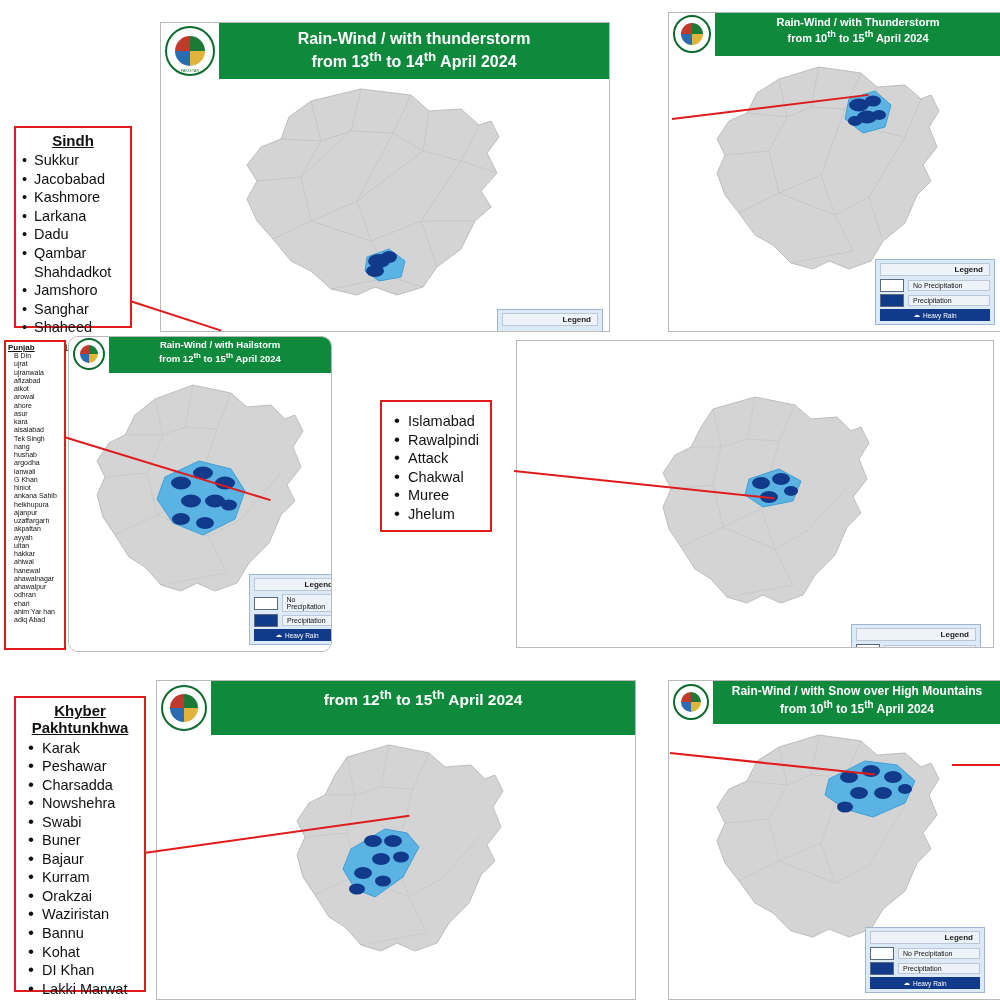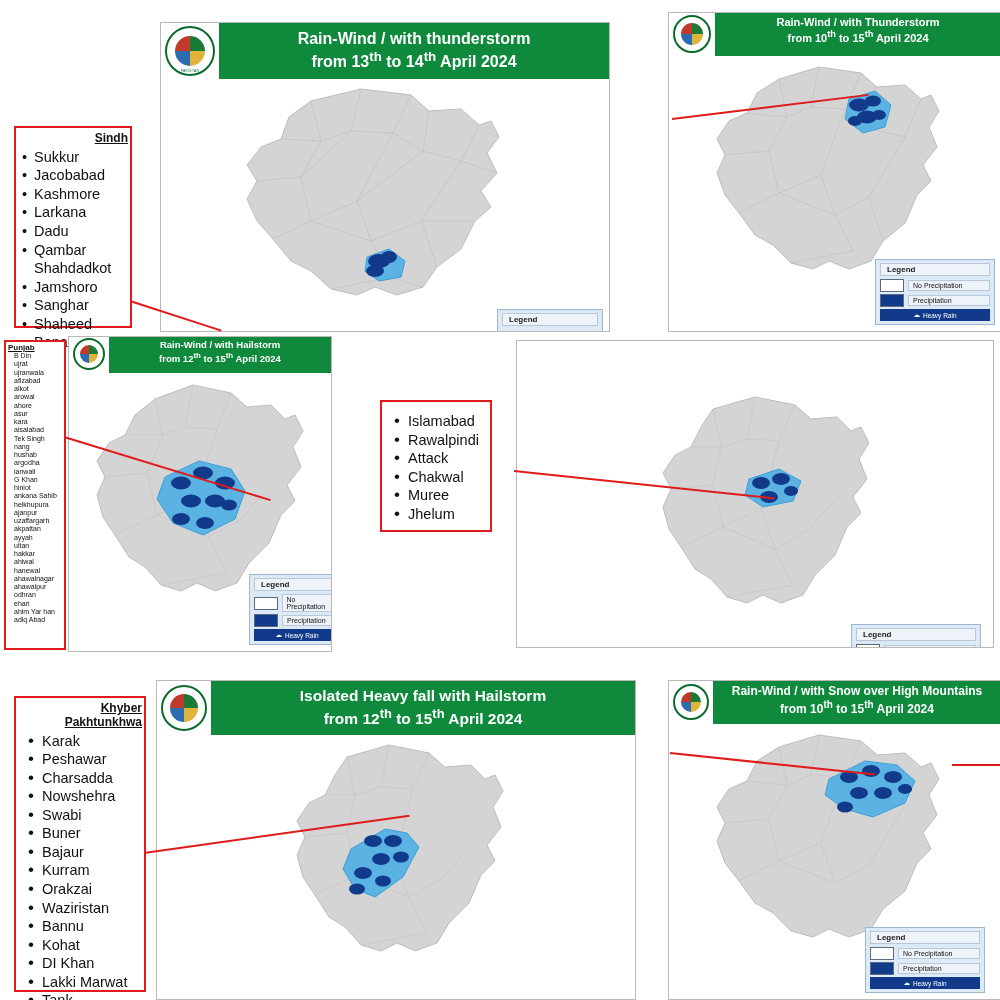--- a/index.html
+++ b/index.html
@@ -17,32 +17,32 @@
         background:conic-gradient(#1a7a36 0 25%,#e0b43a 0 50%,#2b6cb0 0 75%,#c0392b 0 100%);}
   .logo .lbl{position:absolute;bottom:1px;font-size:3.4px;color:#0b6b2c;letter-spacing:.3px;}
   .ttlbar{flex:1 1 auto;background:#0f8a3c;color:#ffffff;text-align:center;
           font-weight:bold;line-height:1.22;padding:6px 4px;}
   .ttlbar .l2{display:block;}
   
   .mapwrap{position:absolute;left:0;right:0;bottom:0;background:#ffffff;}
   .mapsvg{width:100%;height:100%;display:block;}
   
   .legend{position:absolute;background:#dce9f7;border:1px solid #9fb6d0;padding:3px 4px;}
-  .legend .lh{background:#eef3fa;border:1px solid #b9c7d8;text-align:left;
+  .legend .lh{background:#eef3fa;border:1px solid #b9c7d8;text-align:right;
               font-size:8px;font-weight:bold;color:#1a1a1a;padding:1px 6px;margin-bottom:3px;}
   .legrow{display:flex;align-items:center;gap:4px;margin-bottom:2px;}
   .swatch{width:22px;height:11px;border:1px solid #5a6b7d;background:#ffffff;}
   .swatch.precip{background:#123a8a;}
   .legrow .lt{background:#eef3fa;border:1px solid #b9c7d8;font-size:7px;color:#111;
               padding:1px 4px;flex:1 1 auto;}
   .heavy{background:#123a8a;color:#ffffff;font-size:6.5px;text-align:center;
          padding:2px 4px;margin-top:2px;display:flex;align-items:center;justify-content:center;gap:3px;}
   
   .listbox{position:absolute;border:2px solid #e01b1b;background:#ffffff;box-sizing:border-box;}
-  .listbox h3{margin:0;text-align:right;font-size:12px;font-weight:bold;
+  .listbox h3{margin:0;text-align:center;font-size:15px;font-weight:bold;
               text-decoration:underline;color:#111;padding:4px 2px 2px;line-height:1.15;}
   .listbox ul{margin:0;padding:0 0 0 18px;list-style:none;}
   .listbox li{font-size:14.5px;color:#111;line-height:1.28;position:relative;}
   .listbox li:before{content:"•";position:absolute;left:-12px;}
   .listbox.tiny li{font-size:7px;line-height:1.18;}
   .listbox.tiny h3{font-size:8px;padding:1px 0 0 2px;text-align:left;}
   .listbox.tiny ul{padding-left:8px;}
   .listbox.tiny li:before{content:"";}
   .listbox.dots ul{padding-left:26px;}
   .listbox.dots li:before{content:"•";left:-14px;font-size:17px;top:-2px;}
@@ -166,21 +166,21 @@
       <div class="lt">Precipitation</div>
     </div>
     <div class="heavy">
       <span>☁</span>
       <span>Heavy Rain</span>
     </div>
   </div>
 </div>
 <div class="conn" style="left:672px;top:118px;width:198px;transform:rotate(-7deg);"></div>
 
-<div class="card" style="left:68px;top:336px;width:262px;height:314px;">
+<div class="card" style="left:68px;top:336px;width:262px;height:314px;border-radius:10px;">
   <div class="hdr" style="height:34px;">
     <div class="logo" style="width:28px;height:28px;">
       <div class="inner" style="width:18px;height:18px;"></div>
     </div>
     <div class="ttlbar" style="font-size:9.5px;height:28px;padding-top:4px;">
       <span>Rain-Wind / with Hailstorm</span>
       <span class="l2"><span>from 12</span><sup>th</sup><span> to 15</span><sup>th</sup><span> April 2024</span></span>
     </div>
   </div>
   <div class="mapwrap" style="top:36px;">
@@ -312,21 +312,20 @@
   </ul>
 </div>
 <div class="conn" style="left:514px;top:470px;width:262px;transform:rotate(6deg);"></div>
 
 <div class="card" style="left:156px;top:680px;width:478px;height:318px;">
   <div class="hdr" style="height:54px;">
     <div class="logo" style="width:42px;height:42px;">
       <div class="inner" style="width:28px;height:28px;"></div>
     </div>
     <div class="ttlbar" style="font-size:15.5px;height:42px;">
-      <span>Isolated Heavy fall with Hailstorm</span>
       <span class="l2"><span>from 12</span><sup>th</sup><span> to 15</span><sup>th</sup><span> April 2024</span></span>
     </div>
   </div>
   <div class="mapwrap" style="top:56px;">
     <svg class="mapsvg" viewBox="0 0 478 262" preserveAspectRatio="xMidYMid meet">
       <path d="M190 20 L232 8 L272 16 L288 30 L314 28 L328 42 L338 38 L346 54 L336 70 L344 90 L330 108 L338 124 L324 138 L312 166 L292 186 L280 206 L258 214 L240 206 L224 214 L204 208 L188 190 L172 180 L158 158 L146 140 L140 118 L148 100 L140 84 L152 66 L168 58 L178 38 Z" fill="#d4d4d4" stroke="#bdbdbd" stroke-width="1"></path>
       <g stroke="#c2c2c2" stroke-width=".6" fill="none">
         <path d="M190 20 L198 58 L168 58"></path>
           <path d="M232 8 L224 50 L198 58"></path>
         <path d="M272 16 L256 52 L224 50"></path>

